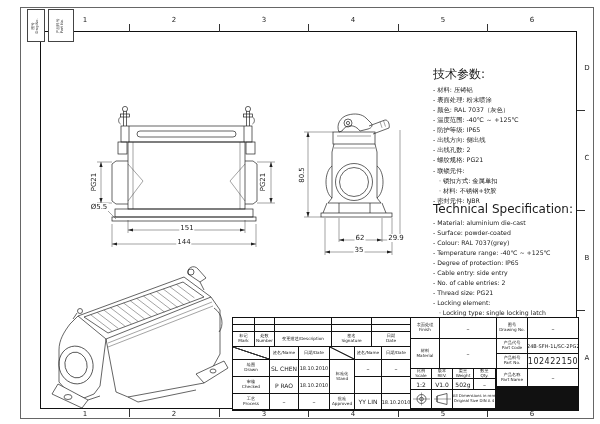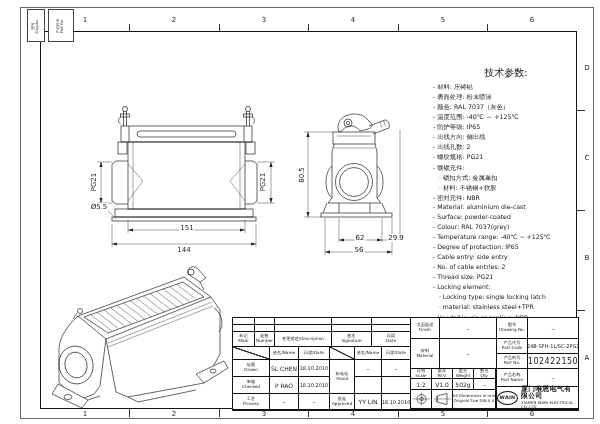--- a/index.html
+++ b/index.html
@@ -10,21 +10,21 @@
   .outer-border{left:20px;top:7px;width:572px;height:410px;border:1px solid #666;}
   .frame{left:40px;top:31px;width:537px;height:378px;border:1.6px solid #111;box-sizing:border-box;}
   .gnum{font-size:7px;color:#222;width:16px;text-align:center;}
   .gtick{background:#333;}
   
   .corner{left:27px;top:9px;display:flex;gap:3px;}
   .ccell{border:0.5px solid #444;height:31px;display:flex;align-items:center;justify-content:center;overflow:hidden;background:#fff;}
   .ccell span{transform:rotate(-90deg);font-size:3.6px;white-space:pre-line;text-align:center;line-height:1.1;color:#333;}
   
   .spec{width:146px;}
-  .spec .st{font-size:10px;margin-bottom:2px;text-align:center;}
+  .spec .st{font-size:12px;margin-bottom:2px;}
   .tl{white-space:pre;font-size:6.2px;line-height:1.62;}
   .spec-cn .tl{font-size:6.3px;line-height:1.6;}
   
   .dim{font-size:7px;background:#fff;padding:0 1px;transform:translate(-50%,-50%);white-space:nowrap;}
   .dim.rot{transform:translate(-50%,-50%) rotate(-90deg);}
   
   .tblock{left:232px;top:317px;width:345px;height:92px;background:#111;border:1px solid #111;display:flex;gap:1px;box-sizing:content-box;}
   .tb-left{width:177px;display:flex;flex-direction:column;gap:1px;background:#111;overflow:hidden;}
   .gridA{display:grid;grid-template-columns:21px 19px 56px 39px 38px;grid-template-rows:6px 6px 14px;gap:1px;background:#111;}
   .gridB{display:grid;grid-template-columns:36px 28px 30px 24px 26px 28px;grid-template-rows:12px 16px 16px 15px;gap:1px;background:#111;flex:1;}
@@ -201,48 +201,49 @@
     <path class="ln" d="M186,46 C195,52 196,64 191,70"></path>
 
     <path class="fillw" d="M30,122 L24,132 L54,146 L60,138 Z"></path>
     <ellipse class="ln" cx="40" cy="135" rx="4" ry="2.5"></ellipse>
     <path class="fillw" d="M168,112 L196,99 L200,106 L176,121 Z"></path>
     <ellipse class="ln" cx="185" cy="109" rx="3" ry="2"></ellipse>
     <path class="ln" d="M60,138 L72,134 M100,135 L110,140 L168,128"></path>
   </svg>
 
   <div class="abs dim" style="left:187px;top:228px">151</div>
-  <div class="abs dim" style="left:184px;top:250px">144</div>
+  <div class="abs dim" style="left:184px;top:242px">144</div>
   <div class="abs dim rot" style="left:94px;top:182px">PG21</div>
   <div class="abs dim rot" style="left:263px;top:182px">PG21</div>
   <div class="abs dim" style="left:99px;top:207px">Ø5.5</div>
   <div class="abs dim rot" style="left:302px;top:175px">80.5</div>
   <div class="abs dim" style="left:360px;top:238px">62</div>
   <div class="abs dim" style="left:396px;top:238px">29.9</div>
-  <div class="abs dim" style="left:359px;top:250px">56</div>
+  <div class="abs dim" style="left:359px;top:250px">35</div>
 
   <div class="abs spec spec-cn" style="left:433px;top:66px">
     <div class="st">技术参数:</div>
     <div>
         <div class="tl">- 材料: 压铸铝</div>
         <div class="tl">- 表面处理: 粉末喷涂</div>
         <div class="tl">- 颜色: RAL 7037（灰色）</div>
         <div class="tl">- 温度范围: -40℃ ～ +125℃</div>
         <div class="tl">- 防护等级: IP65</div>
         <div class="tl">- 出线方向: 侧出线</div>
         <div class="tl">- 出线孔数: 2</div>
         <div class="tl">- 螺纹规格: PG21</div>
         <div class="tl">- 联锁元件:</div>
         <div class="tl">   · 锁扣方式: 金属单扣</div>
         <div class="tl">   · 材料: 不锈钢+软胶</div>
         <div class="tl">- 密封元件: NBR</div>
       </div>
   </div>
 
   <div class="abs spec" style="left:433px;top:202px">
+    <div class="st">Technical Specification:</div>
     <div>
         <div class="tl">- Material: aluminium die-cast</div>
         <div class="tl">- Surface: powder-coated</div>
         <div class="tl">- Colour: RAL 7037(grey)</div>
         <div class="tl">- Temperature range: -40℃ ~ +125℃</div>
         <div class="tl">- Degree of protection: IP65</div>
         <div class="tl">- Cable entry: side entry</div>
         <div class="tl">- No. of cable entries: 2</div>
         <div class="tl">- Thread size: PG21</div>
         <div class="tl">- Locking element:</div>
@@ -358,23 +359,16 @@
         <div class="notebox">
           <div class="note">All Dimensions in mm</div>
           <div class="note">Original Size DIN A 4</div>
         </div>
       </div>
 
       <div class="c lbl">产品名称
 Part Name</div>
       <div class="c val">–</div>
 
-      <div class="logocell">
-        <div class="oval">WAIN</div>
-        <div>
-          <div class="cmp-cn">厦门唯恩电气有限公司</div>
-          <div class="cmp-en">XIAMEN WAIN ELECTRICAL CO.,LTD</div>
-        </div>
-      </div>
     </div>
   </div>
 
 </div>
 
 </body></html>

